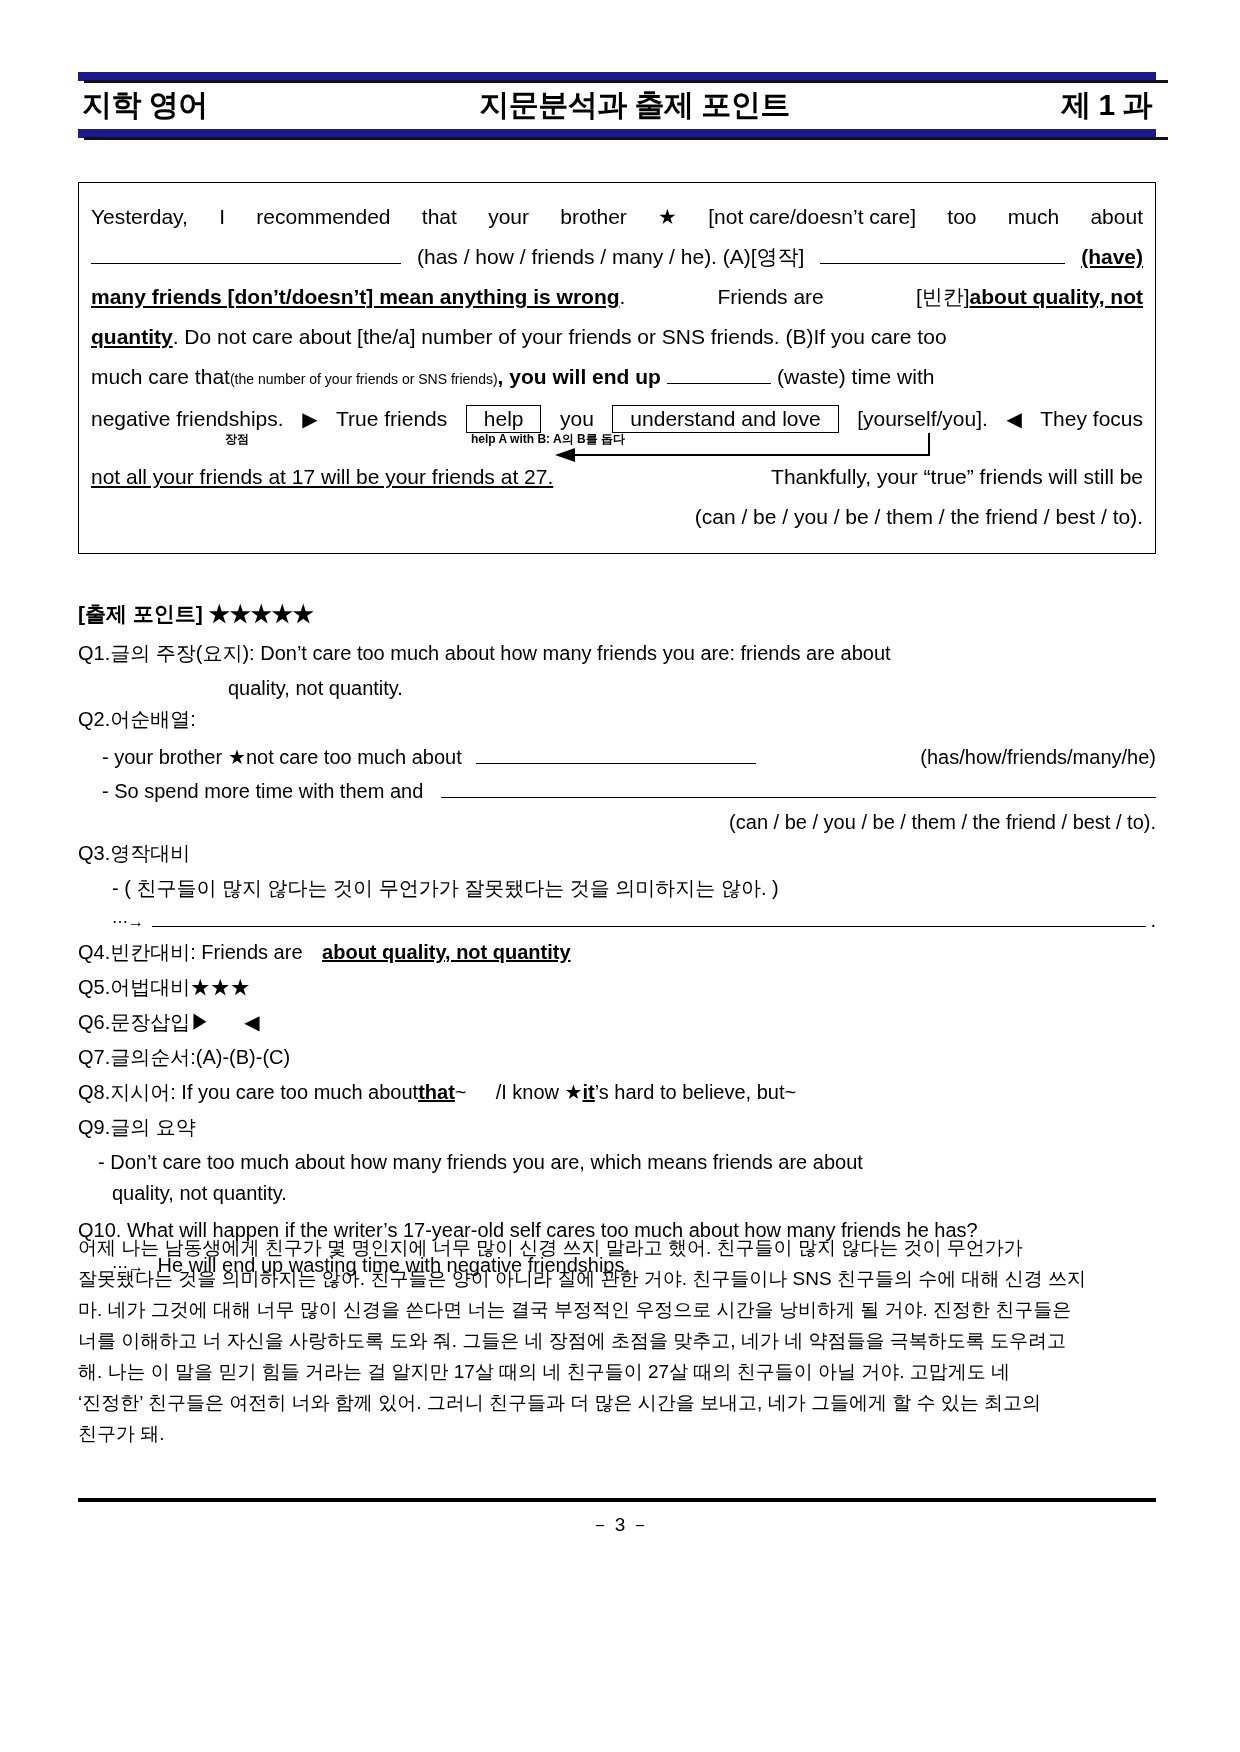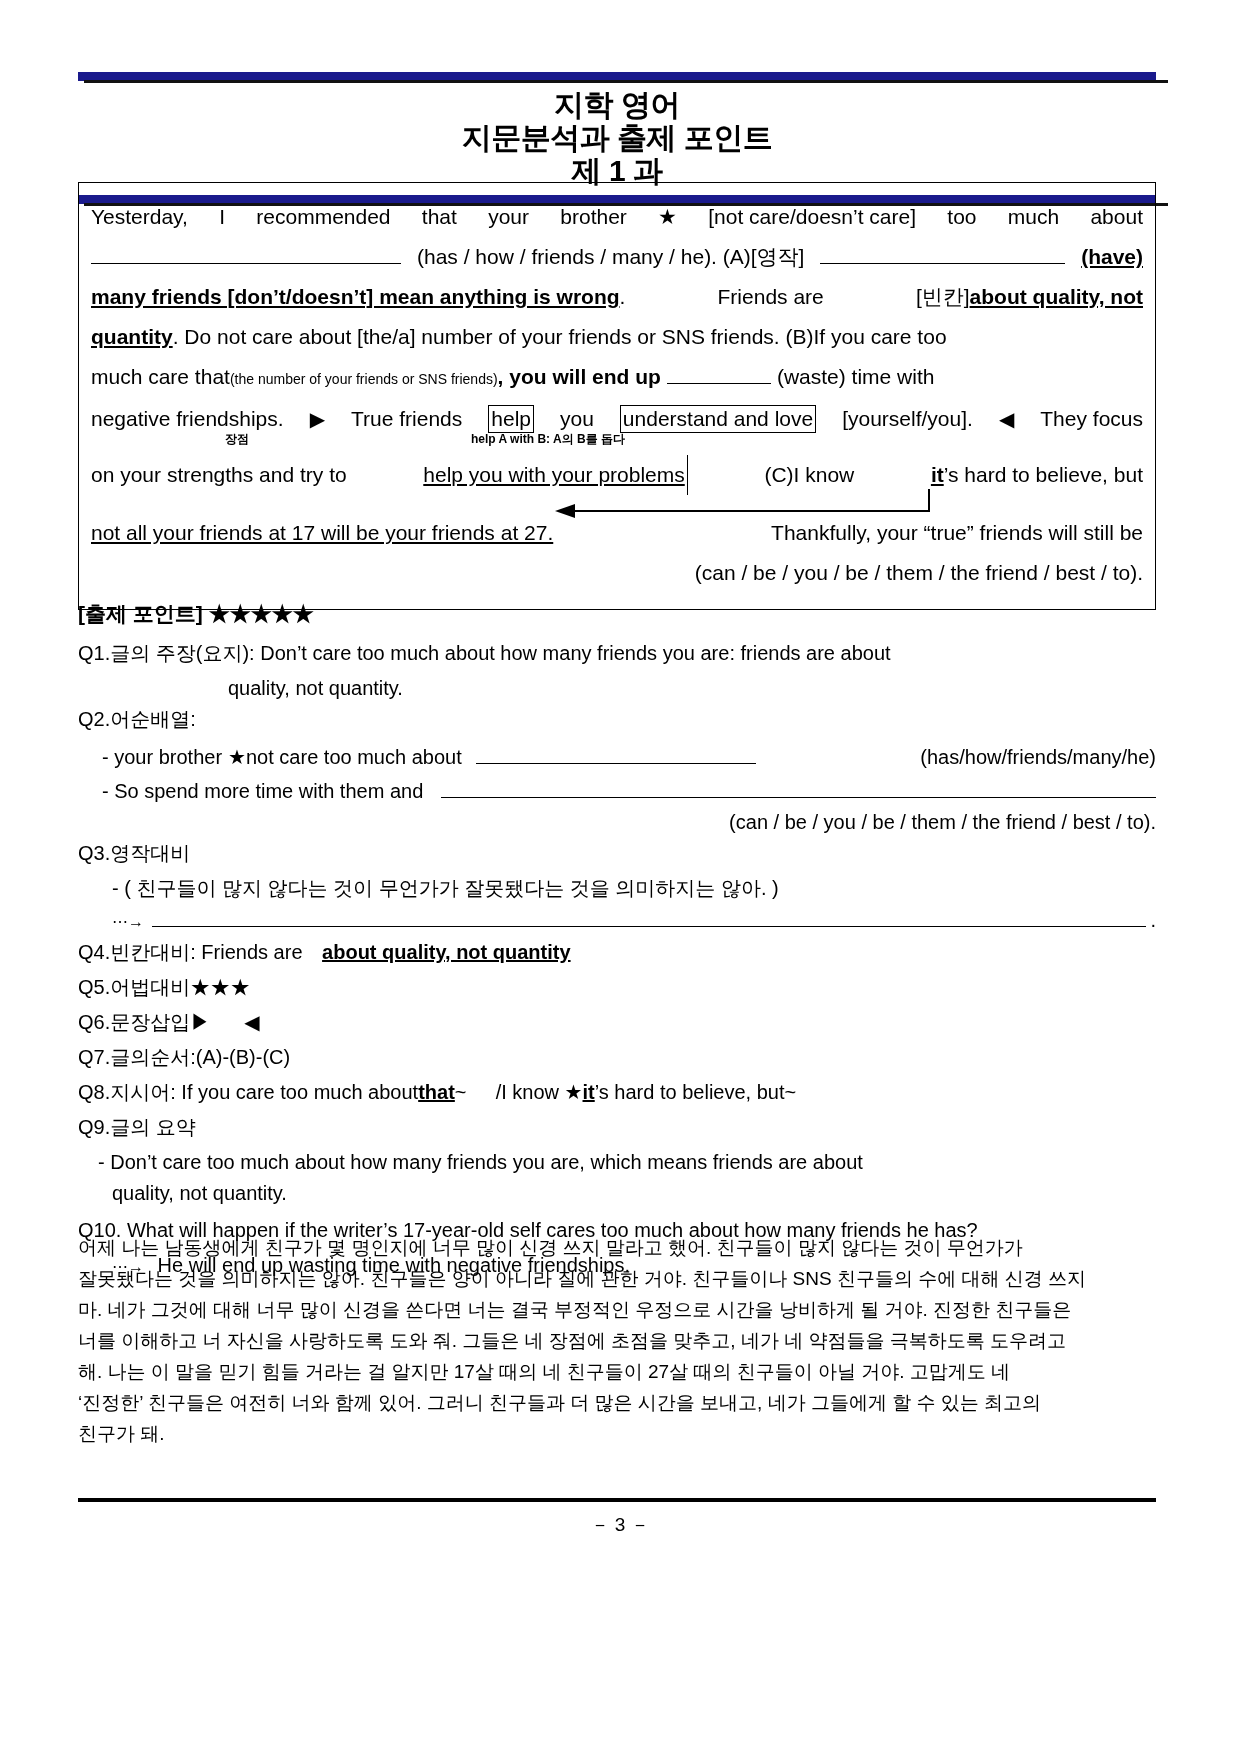--- a/index.html
+++ b/index.html
@@ -43,21 +43,20 @@
     margin-left: 6px;
     margin-top: -1px;
   }
   .header-row {
     display: flex;
     align-items: center;
     justify-content: space-between;
     padding: 5px 4px 4px 4px;
     width: 1078px;
     box-sizing: border-box;
-    flex-direction: column;
   }
   .header-title-left,
   .header-title-center,
   .header-title-right {
     font-weight: bold;
     font-size: 30px;
     letter-spacing: -0.5px;
     white-space: nowrap;
     line-height: 1.1;
   }
@@ -110,21 +109,21 @@
     font-size: 14px;
     vertical-align: baseline;
   }
   .blank-line {
     display: inline-block;
     border-bottom: 1.5px solid #000;
     vertical-align: -3px;
   }
   .boxed {
     border: 1.5px solid #000;
-    padding: 0 2px;
+    padding: 0 17px;
     display: inline-block;
     line-height: 26px;
   }
   .tri-r { font-size: 20px; }
   .tri-l { font-size: 20px; }
 
   
   .gloss-row {
     position: relative;
     height: 0;
@@ -272,26 +271,20 @@
       <span>[yourself/you].</span>
       <span class="tri-l">◀</span>
       <span>They focus</span>
     </div>
 
     <div class="gloss-row">
       <div class="gloss" style="left:134px; top:-8px;">장점</div>
       <div class="gloss" style="left:380px; top:-8px;text-align:right;">help A with B: A의 B를 돕다</div>
     </div>
 
-    <div class="p-line" style="display:flex;align-items:baseline;justify-content:space-between;white-space:nowrap;margin-top:16px;">
-      <span>on your strengths and try to</span>
-      <span class="u" style="border-right:1.5px solid #000;padding-right:2px;">help you with your problems</span>
-      <span>(C)I know</span>
-      <span><span class="bu">it</span><span>’s hard to believe, but</span></span>
-    </div>
 
     <div class="arrow-wrap">
       <svg class="ref-arrow" width="380" height="34" style="left:460px; top:-6px;" viewBox="0 0 380 34">
         <path d="M 378 0 L 378 22 L 22 22" fill="none" stroke="#000" stroke-width="2"></path>
         <path d="M 4 22 L 24 15 L 24 29 Z" fill="#000"></path>
       </svg>
     </div>
 
     <div class="p-line" style="display:flex;align-items:baseline;justify-content:space-between;white-space:nowrap;margin-top:18px;">
       <span class="u">not all your friends at 17 will be your friends at 27.</span>

